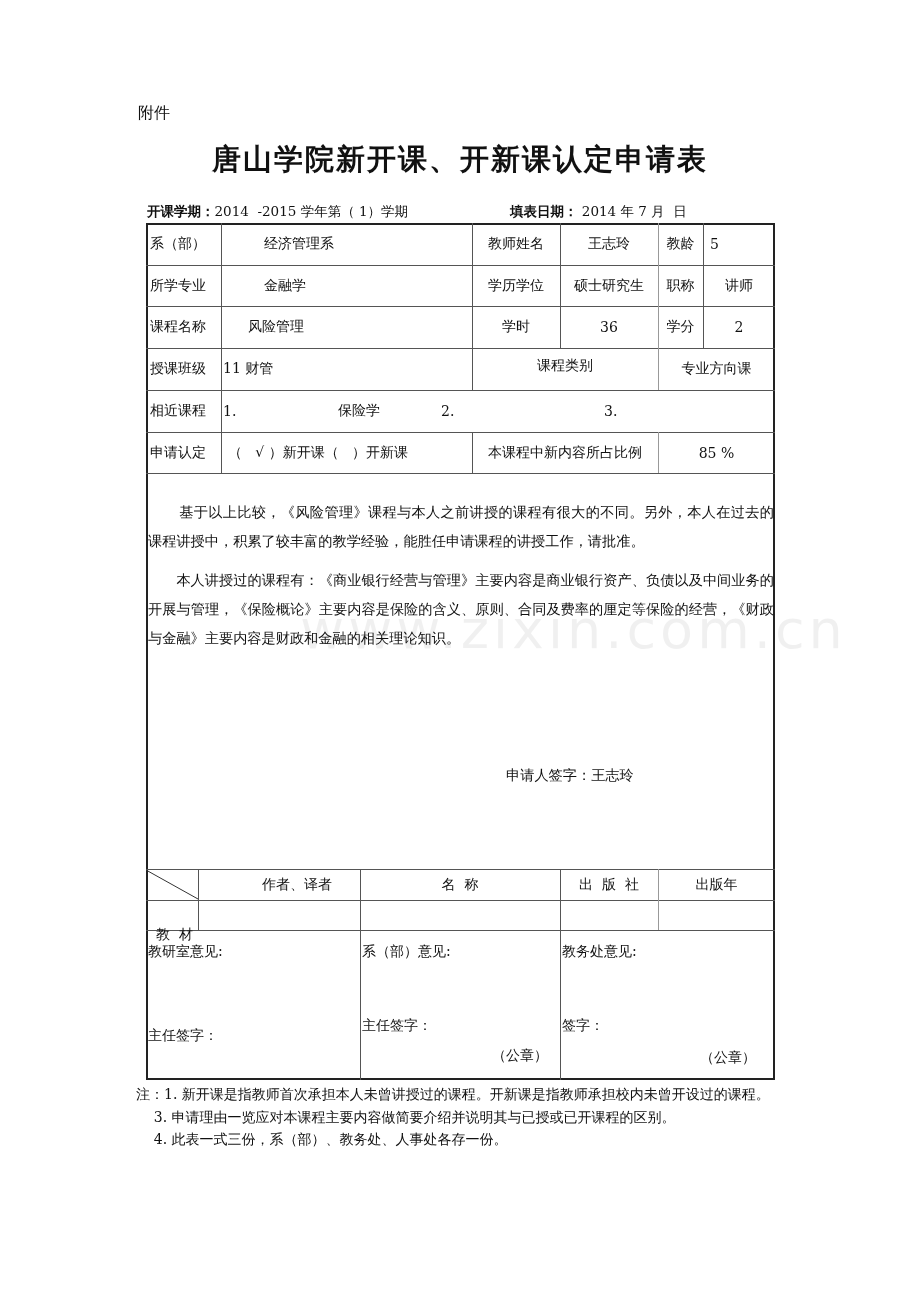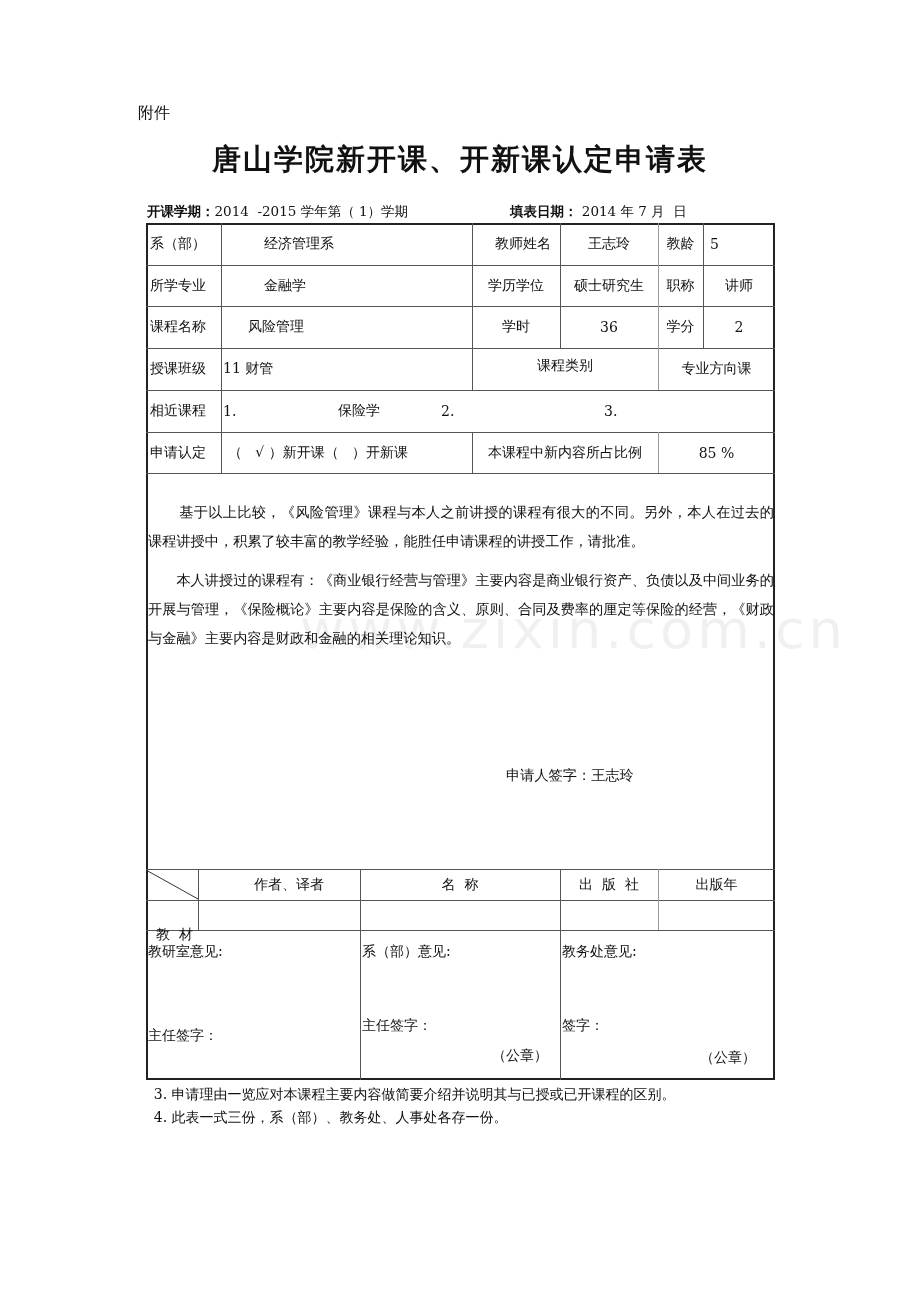--- a/index.html
+++ b/index.html
@@ -55,21 +55,21 @@
 <div class="vline" style="left:360px;top:869px;height:211px;"></div>
 <div class="vline" style="left:560px;top:869px;height:211px;"></div>
 <div class="vline" style="left:658px;top:869px;height:61px;background:#999;"></div>
 
 <svg class="abs" style="left:146px;top:869px;" width="53" height="31">
     <line x1="0" y1="1" x2="52" y2="30" stroke="#333" stroke-width="1"></line>
   </svg>
 
 <div class="cell" style="left:150px;top:223px;height:42px;">系（部）</div>
 <div class="cell" style="left:264px;top:223px;height:42px;">经济管理系</div>
-<div class="cell c" style="left:472px;width:88px;top:223px;height:42px;margin-left:7px;">教师姓名</div>
+<div class="cell c" style="left:472px;width:88px;top:223px;height:42px;">教师姓名</div>
 <div class="cell c" style="left:560px;width:98px;top:223px;height:42px;">王志玲</div>
 <div class="cell c" style="left:658px;width:45px;top:223px;height:42px;">教龄</div>
 <div class="cell" style="left:710px;top:223px;height:42px;">5</div>
 
 <div class="cell" style="left:150px;top:265px;height:41px;">所学专业</div>
 <div class="cell" style="left:264px;top:265px;height:41px;">金融学</div>
 <div class="cell c" style="left:472px;width:88px;top:265px;height:41px;">学历学位</div>
 <div class="cell c" style="left:560px;width:98px;top:265px;height:41px;">硕士研究生</div>
 <div class="cell c" style="left:658px;width:45px;top:265px;height:41px;">职称</div>
 <div class="cell c" style="left:703px;width:72px;top:265px;height:41px;">讲师</div>
@@ -98,35 +98,36 @@
 <div class="cell c" style="left:658px;width:117px;top:432px;height:41px;">85 %</div>
 
 <div class="para" style="top:488px;">
   <p style="margin-top:10px;text-indent:2.2em;">基于以上比较，《风险管理》课程与本人之前讲授的课程有很大的不同。另外，本人在过去的课程讲授中，积累了较丰富的教学经验，能胜任申请课程的讲授工作，请批准。</p>
   <p style="margin-top:10px;">本人讲授过的课程有：《商业银行经营与管理》主要内容是商业银行资产、负债以及中间业务的开展与管理，《保险概论》主要内容是保险的含义、原则、合同及费率的厘定等保险的经营，《财政与金融》主要内容是财政和金融的相关理论知识。</p>
 </div>
 <div class="abs" style="left:506px;top:766px;font-size:14.2px;">申请人签字：王志玲</div>
 
 <div class="abs watermark">www.zixin.com.cn</div>
 
-<div class="cell c" style="left:208px;width:162px;top:869px;height:31px;">作者、译者</div>
+<div class="cell c" style="left:216px;width:162px;top:869px;height:31px;">作者、译者</div>
 <div class="cell c" style="left:360px;width:200px;top:869px;height:31px;">名  称</div>
 <div class="cell c" style="left:560px;width:98px;top:869px;height:31px;">出  版  社</div>
 <div class="cell c" style="left:658px;width:117px;top:869px;height:31px;">出版年</div>
 <div class="cell" style="left:148px;top:920px;height:30px;margin-left:8px;">教  材</div>
 <div class="cell" style="left:200px;width:158px;top:900px;height:30px;"></div>
 <div class="cell" style="left:362px;width:196px;top:900px;height:30px;"></div>
 <div class="cell" style="left:562px;width:94px;top:900px;height:30px;"></div>
 <div class="cell" style="left:660px;width:113px;top:900px;height:30px;"></div>
 
 <div class="cell" style="left:148px;top:942px;height:20px;">教研室意见:</div>
 <div class="cell" style="left:148px;top:1026px;height:20px;">主任签字：</div>
 <div class="cell" style="left:362px;top:942px;height:20px;">系（部）意见:</div>
 <div class="cell" style="left:362px;top:1016px;height:20px;">主任签字：</div>
 <div class="cell" style="left:492px;top:1046px;height:20px;">（公章）</div>
 <div class="cell" style="left:562px;top:942px;height:20px;">教务处意见:</div>
 <div class="cell" style="left:562px;top:1016px;height:20px;">签字：</div>
 <div class="cell" style="left:700px;top:1048px;height:20px;">（公章）</div>
 
 <div class="abs notes">
+  <div>注：1. 新开课是指教师首次承担本人未曾讲授过的课程。开新课是指教师承担校内未曾开设过的课程。</div>
   <div>    3. 申请理由一览应对本课程主要内容做简要介绍并说明其与已授或已开课程的区别。</div>
   <div>    4. 此表一式三份，系（部）、教务处、人事处各存一份。</div>
 </div>
 
 </body></html>

